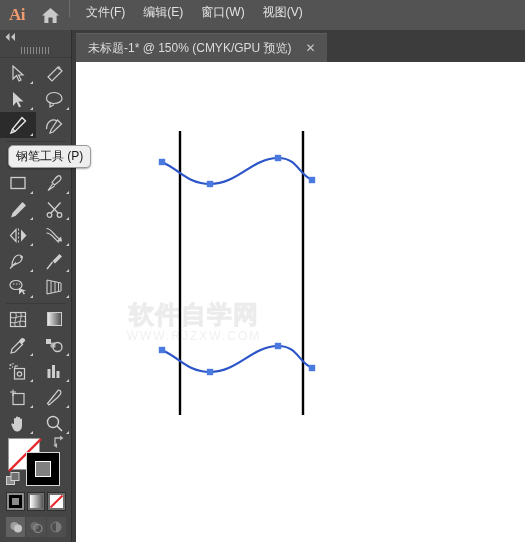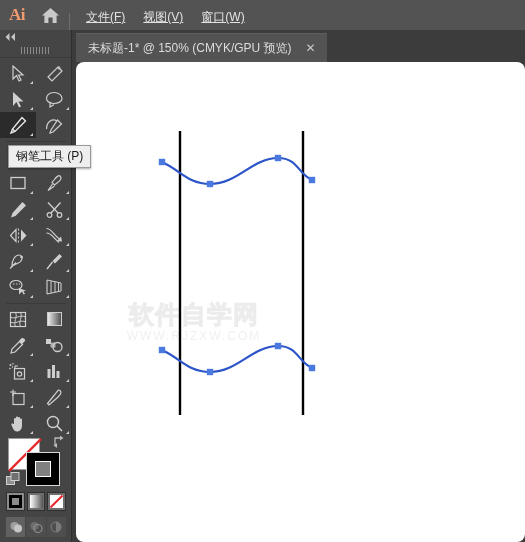--- a/index.html
+++ b/index.html
@@ -8,41 +8,41 @@
     background: #3c3c3c;
     font-family: "Liberation Sans", "DejaVu Sans", sans-serif;
     overflow: hidden;
   }
   #app { position: relative; width: 525px; height: 542px; background: #3c3c3c; }
 
   
   .menubar {
     position: absolute; left: 0; top: 0; width: 525px; height: 30px;
     background: #535353;
-    display: flex; align-items: flex-end;
+    display: flex; align-items: flex-start;
   }
   .ai-logo {
     width: 34px; height: 30px;
     display: flex; align-items: center; justify-content: center;
     color: #f29b6e; font-size: 17px; font-weight: bold;
     font-family: "Liberation Serif", serif;
     letter-spacing: -0.5px;
   }
   .home-btn {
     width: 32px; height: 30px;
     display: flex; align-items: center; justify-content: center;
   }
   .home-btn svg { display: block; }
   .mb-sep {
     width: 1px; height: 17px; background: #6e6e6e; margin: 0 7px 0 3px;
   }
   .menu-items { display: flex; align-items: center; gap: 0px; }
   .menu-item {
     color: #e2e2e2; font-size: 12px; padding: 4px 9px;
-    white-space: nowrap; cursor: default; text-decoration: underline;
+    white-space: nowrap; cursor: default;
   }
 
   
   .tabbar {
     position: absolute; left: 76px; top: 30px; width: 504px; height: 32px;
     background: #3c3c3c;
   }
   .doc-tab {
     position: absolute; left: 0px; top: 3px; height: 29px;
     background: #535353;
@@ -58,21 +58,20 @@
     line-height: 1; font-weight: bold; cursor: default;
     padding: 2px 3px;
   }
 
   
   .canvas-wrap {
     position: absolute; left: 76px; top: 62px;
     width: 449px; height: 480px;
     background: #ffffff;
     overflow: hidden;
-    border-radius: 8px;
   }
   .artwork { position: absolute; left: 0; top: 0; width: 449px; height: 480px; }
 
   
   .watermark {
     position: absolute; left: 28px; top: 240px;
     width: 180px; text-align: center;
     pointer-events: none; user-select: none;
   }
   .wm-cn {
@@ -180,21 +179,21 @@
     display: flex; align-items: center; justify-content: center;
     background: #4e4e4e;
   }
   .draw-btn.active { background: #616161; }
 
   
   .tooltip {
     position: absolute; left: 8px; top: 145px;
     background: #eeeeee;
     border: 1px solid #9a9a9a;
-    border-radius: 0;
+    border-radius: 5px;
     padding: 2px 7px;
     font-size: 12px;
     color: #1a1a1a;
     white-space: nowrap;
     z-index: 50;
     box-shadow: 0 1px 2px rgba(0,0,0,0.35);
   }
 </style>
 </head>
 <body>
@@ -204,22 +203,23 @@
   <div class="menubar">
     <div class="ai-logo">Ai</div>
     <div class="home-btn">
       <svg width="19" height="17" viewBox="0 0 19 17">
         <path d="M9.5 1 L18 8.5 L15.6 8.5 L15.6 16 L11.6 16 L11.6 10.5 L7.4 10.5 L7.4 16 L3.4 16 L3.4 8.5 L1 8.5 Z" fill="#c9c9c9"></path>
       </svg>
     </div>
     <div class="mb-sep"></div>
     <div class="menu-items">
       <div class="menu-item">文件(F)</div>
+      <div class="menu-item">编辑(E)</div>
+      <div class="menu-item">窗口(W)</div>
       <div class="menu-item">视图(V)</div>
-      <div class="menu-item">窗口(W)</div>
     </div>
   </div>
 
   <div class="tabbar">
     <div class="doc-tab">
       <span class="doc-tab-label">未标题-1* @ 150% (CMYK/GPU 预览)</span>
       <span class="doc-tab-close">✕</span>
     </div>
   </div>
 

